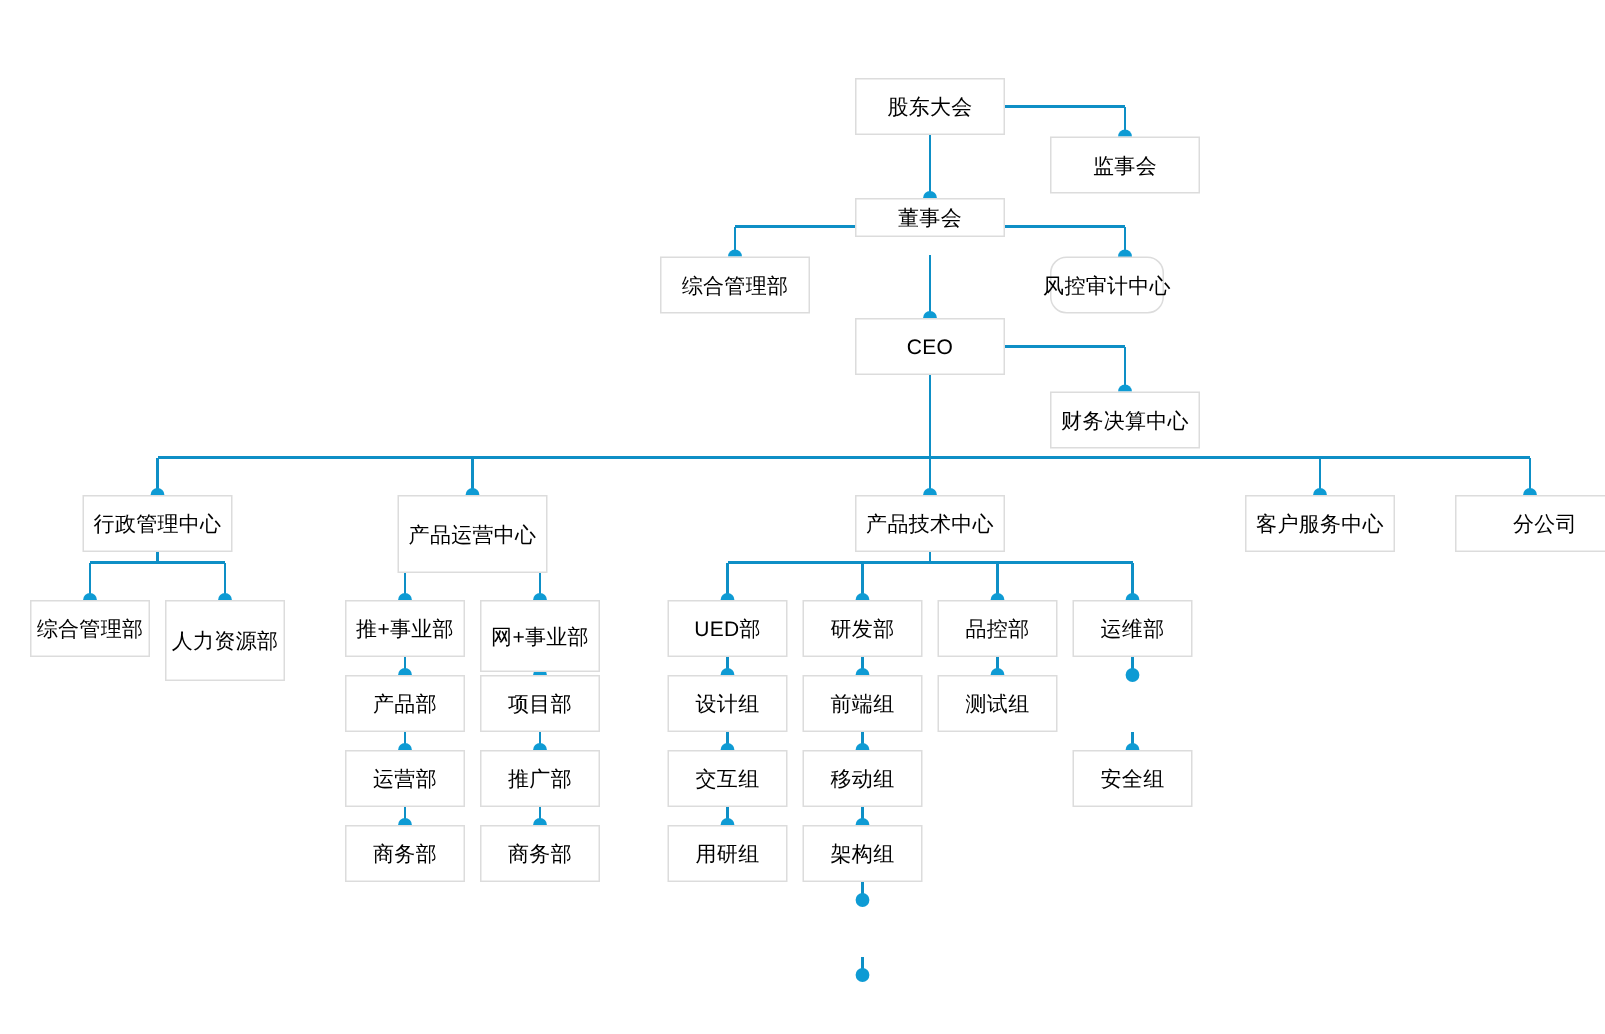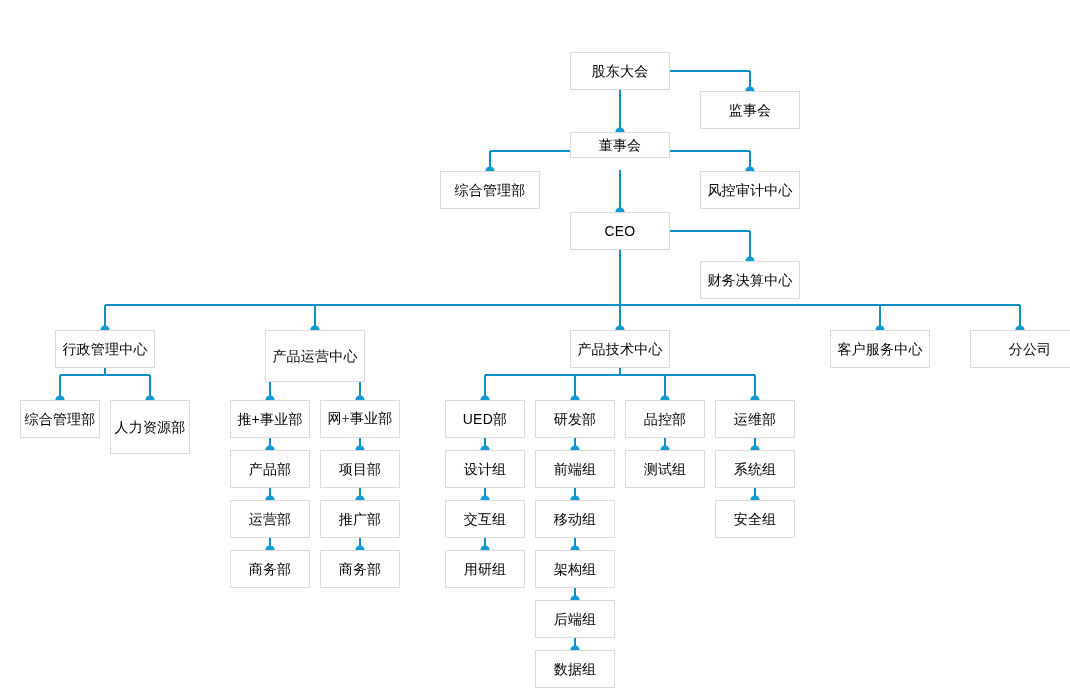--- a/index.html
+++ b/index.html
@@ -127,46 +127,43 @@
       <circle cx="575" cy="400" r="4.6" fill="#0e9bd4"></circle>
       <line x1="665" y1="375" x2="665" y2="400" stroke="#0e8fc6" stroke-width="1.6" shape-rendering="crispEdges"></line>
       <circle cx="665" cy="400" r="4.6" fill="#0e9bd4"></circle>
       <line x1="755" y1="375" x2="755" y2="400" stroke="#0e8fc6" stroke-width="1.6" shape-rendering="crispEdges"></line>
       <circle cx="755" cy="400" r="4.6" fill="#0e9bd4"></circle>
     </svg>
 <div class="node" style="left: 570px; top: 52px; width: 100px; height: 38px;">股东大会</div>
     <div class="node" style="left: 700px; top: 91px; width: 100px; height: 38px;">监事会</div>
     <div class="node" style="left: 570px; top: 132px; width: 100px; height: 26px;">董事会</div>
     <div class="node" style="left: 440px; top: 171px; width: 100px; height: 38px;">综合管理部</div>
-    <div class="node" style="left: 700px; top: 171px; width: 100px; height: 38px;">风控审计中心</div>
+    <div class="node" style="left: 700px; top: 171px; width: 76px; height: 38px; border-radius: 11px;">风控审计中心</div>
     <div class="node" style="left: 570px; top: 212px; width: 100px; height: 38px;">CEO</div>
     <div class="node" style="left: 55px; top: 330px; width: 100px; height: 38px;">行政管理中心</div>
     <div class="node" style="left: 700px; top: 261px; width: 100px; height: 38px;">财务决算中心</div>
     <div class="node" style="left: 265px; top: 330px; width: 100px; height: 52px;">产品运营中心</div>
     <div class="node" style="left: 570px; top: 330px; width: 100px; height: 38px;">产品技术中心</div>
     <div class="node" style="left: 830px; top: 330px; width: 100px; height: 38px;">客户服务中心</div>
     <div class="node" style="left: 970px; top: 330px; width: 120px; height: 38px;">分公司</div>
     <div class="node" style="left: 20px; top: 400px; width: 80px; height: 38px;">综合管理部</div>
     <div class="node" style="left: 110px; top: 400px; width: 80px; height: 54px;">人力资源部</div>
     <div class="node" style="left: 230px; top: 400px; width: 80px; height: 38px;">推+事业部</div>
     <div class="node" style="left: 230px; top: 450px; width: 80px; height: 38px;">产品部</div>
     <div class="node" style="left: 230px; top: 500px; width: 80px; height: 38px;">运营部</div>
     <div class="node" style="left: 230px; top: 550px; width: 80px; height: 38px;">商务部</div>
-    <div class="node" style="left: 320px; top: 400px; width: 80px; height: 38px; font-family: Liberation Serif, serif;">网+事业部</div>
+    <div class="node" style="left: 320px; top: 400px; width: 80px; height: 48px;">网+事业部</div>
     <div class="node" style="left: 320px; top: 450px; width: 80px; height: 38px;">项目部</div>
     <div class="node" style="left: 320px; top: 500px; width: 80px; height: 38px;">推广部</div>
     <div class="node" style="left: 320px; top: 550px; width: 80px; height: 38px;">商务部</div>
     <div class="node" style="left: 445px; top: 400px; width: 80px; height: 38px;">UED部</div>
     <div class="node" style="left: 445px; top: 450px; width: 80px; height: 38px;">设计组</div>
     <div class="node" style="left: 445px; top: 500px; width: 80px; height: 38px;">交互组</div>
     <div class="node" style="left: 445px; top: 550px; width: 80px; height: 38px;">用研组</div>
     <div class="node" style="left: 535px; top: 400px; width: 80px; height: 38px;">研发部</div>
     <div class="node" style="left: 535px; top: 450px; width: 80px; height: 38px; text-align: right;">前端组</div>
     <div class="node" style="left: 535px; top: 500px; width: 80px; height: 38px;">移动组</div>
     <div class="node" style="left: 535px; top: 550px; width: 80px; height: 38px;">架构组</div>
-    <div class="node" style="left: 535px; top: 600px; width: 80px; height: 38px;">后端组</div>
-    <div class="node" style="left: 535px; top: 650px; width: 80px; height: 38px;">数据组</div>
     <div class="node" style="left: 625px; top: 400px; width: 80px; height: 38px;">品控部</div>
     <div class="node" style="left: 625px; top: 450px; width: 80px; height: 38px;">测试组</div>
     <div class="node" style="left: 715px; top: 400px; width: 80px; height: 38px;">运维部</div>
-    <div class="node" style="left: 715px; top: 450px; width: 80px; height: 38px;">系统组</div>
     <div class="node" style="left: 715px; top: 500px; width: 80px; height: 38px;">安全组</div>
   </div>
 
 </body></html>

